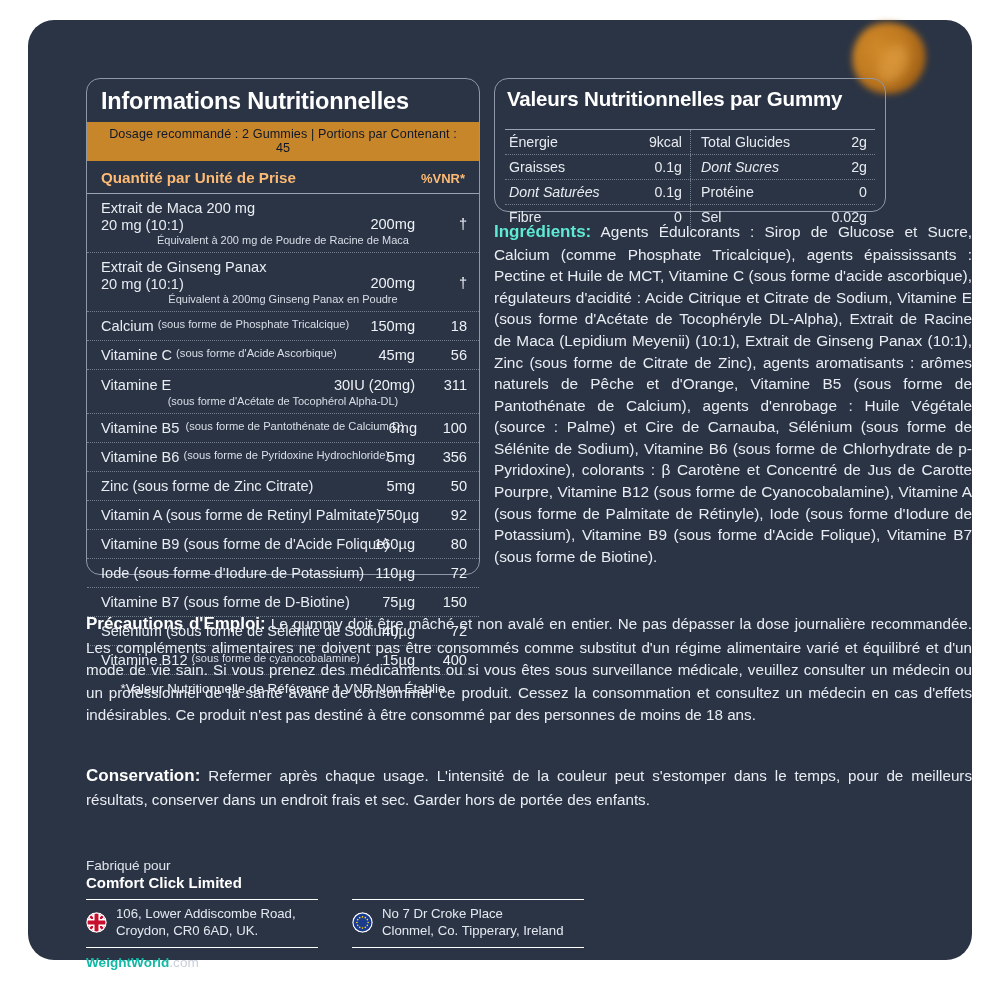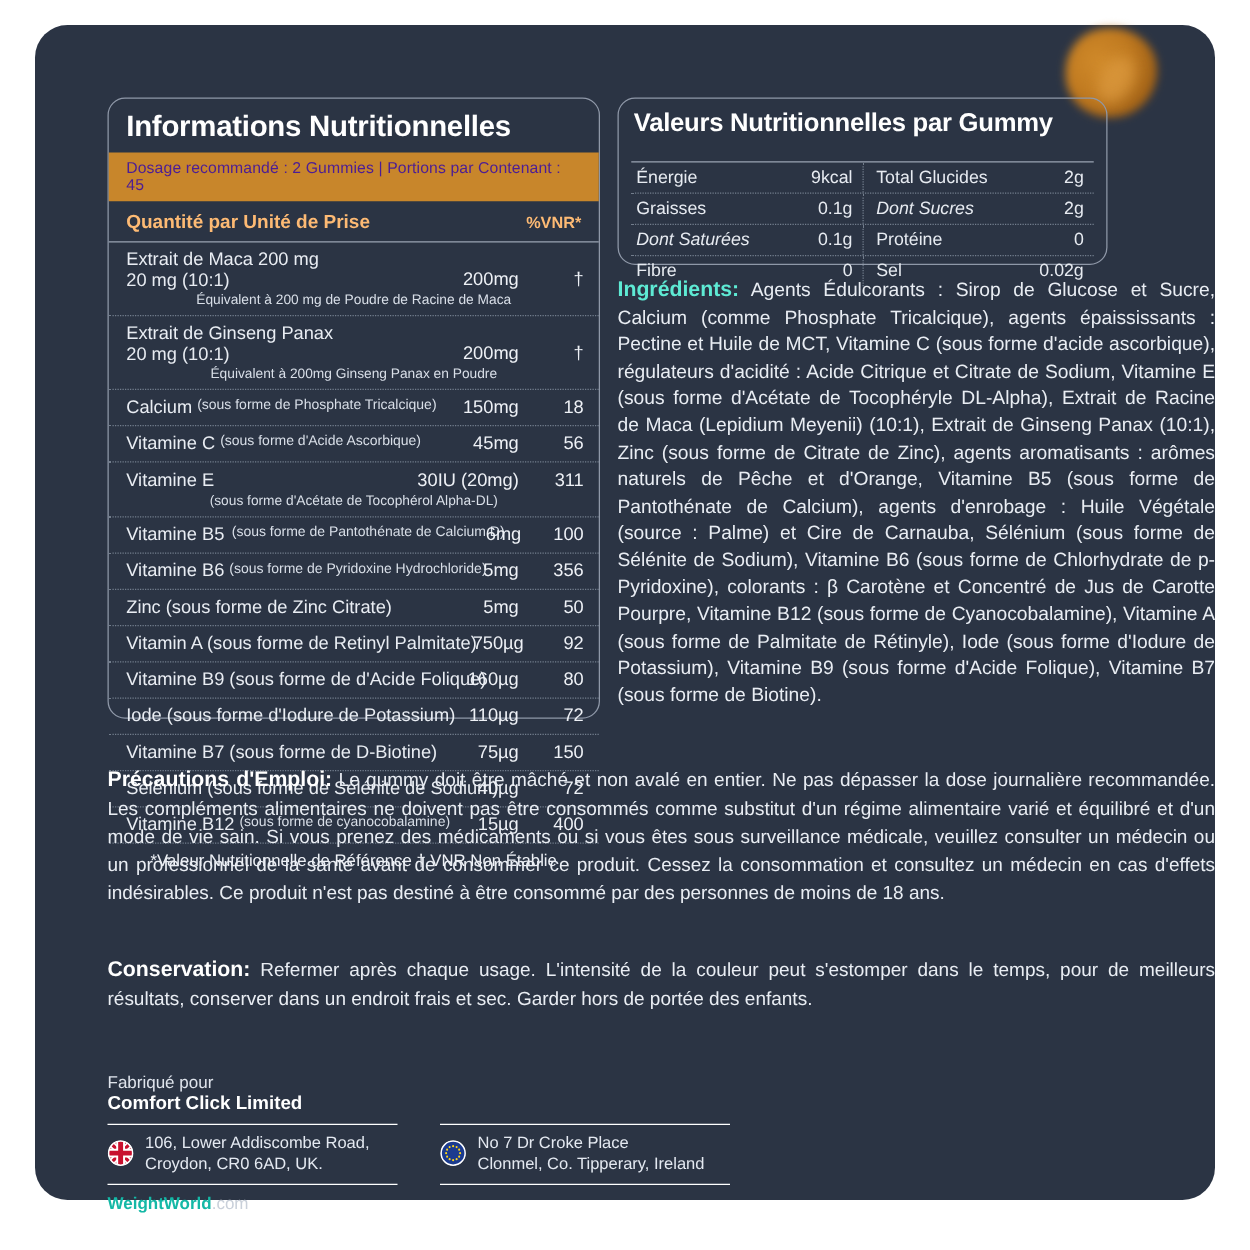--- a/index.html
+++ b/index.html
@@ -51,24 +51,25 @@
 
   .panel-title {
     font-size: 23.5px; font-weight: bold; color: #ffffff;
     letter-spacing: -0.2px;
     padding: 9px 14px 7px 14px;
   }
   #panel-right .panel-title { font-size: 20.5px; padding: 8px 12px 5px 12px; }
 
   .dose-band {
     background: #c8862b;
-    color: #4c1d95;
+    color: #0f172a;
     font-size: 12.6px;
     padding: 5px 14px 6px 14px;
     letter-spacing: 0.1px;
+    text-align: center;
   }
 
   .qty-head {
     display: flex; justify-content: space-between; align-items: baseline;
     padding: 8px 14px 7px 14px;
     color: #fdba74; font-weight: bold; font-size: 15.2px;
   }
   .qty-head .vnr { font-size: 13px; }
 
   .rows { padding: 0 0 0 0; }

